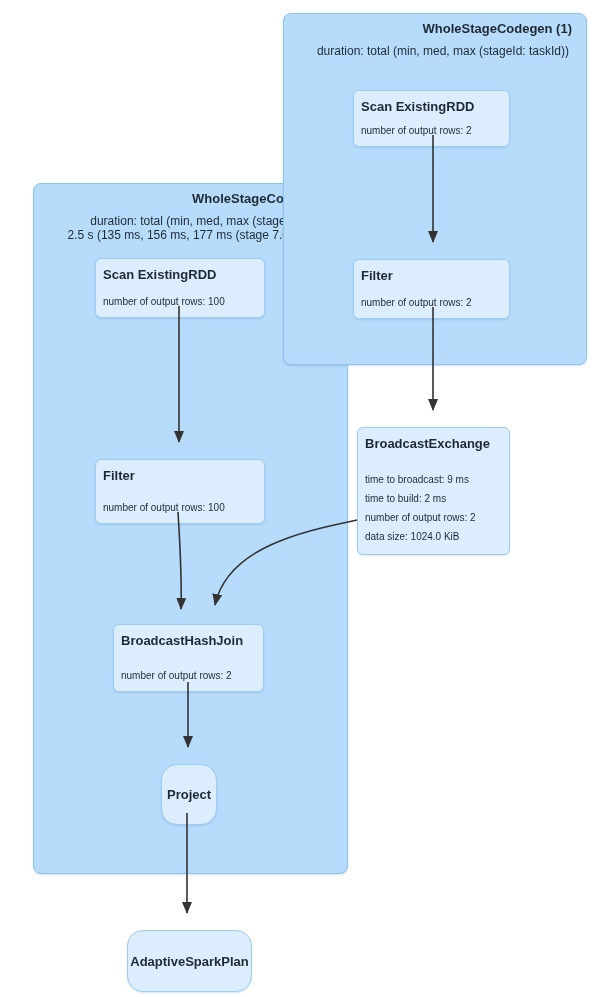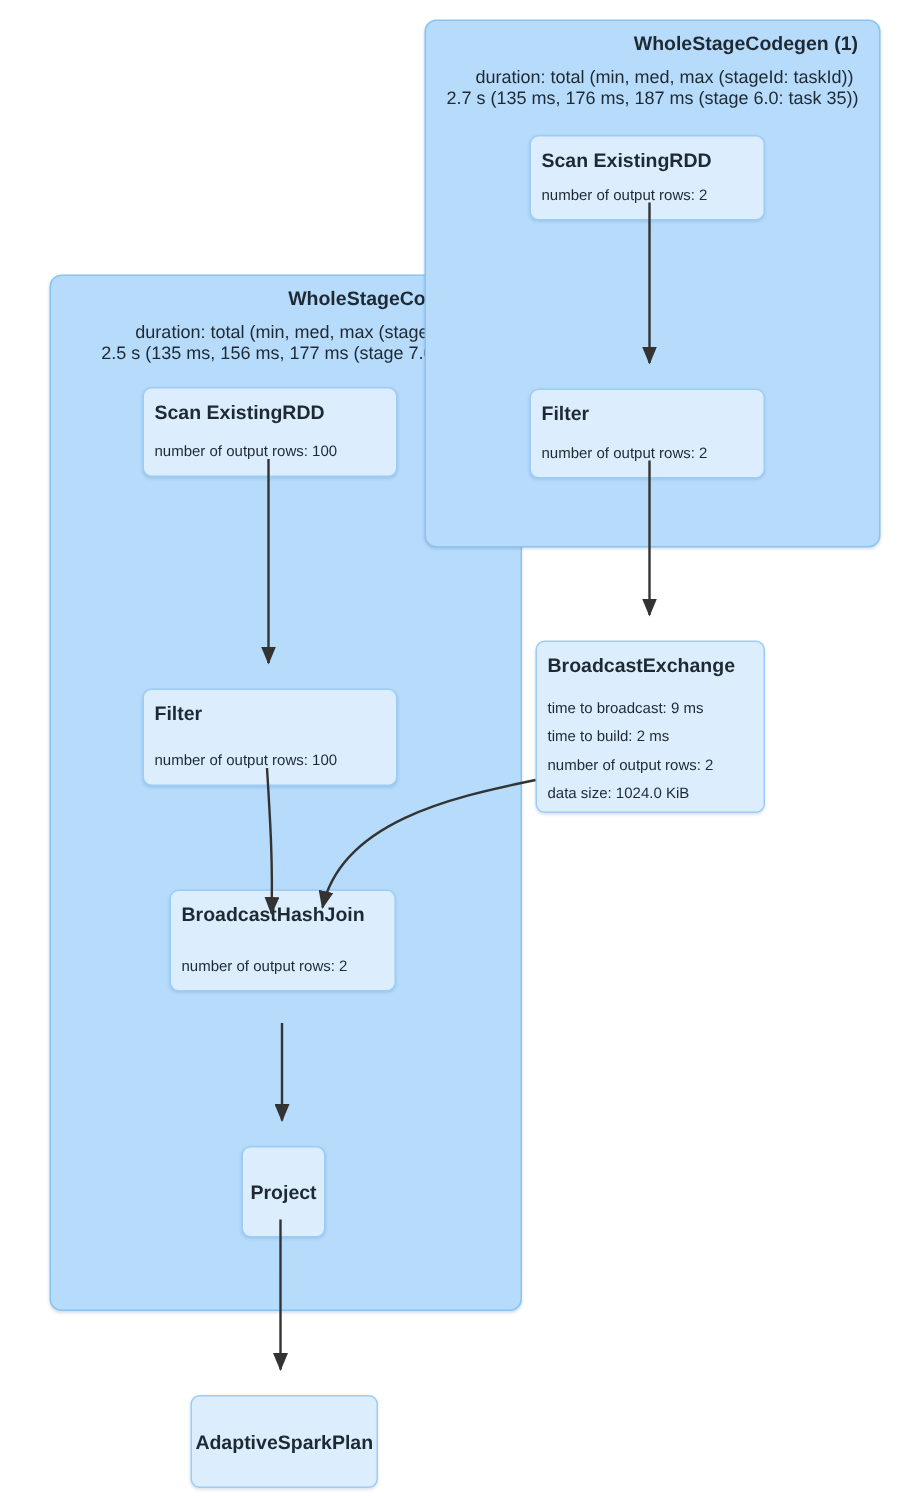--- a/index.html
+++ b/index.html
@@ -22,73 +22,72 @@
   .node{
     position:absolute;border-radius:6px;box-sizing:border-box;
     background:var(--node-fill,#dcedfd);
     border:1px solid var(--node-border,#9bcdf7);
     box-shadow:0 1px 2px rgba(27,78,128,.15);
     display:flex;flex-direction:column;justify-content:space-between;
     padding:8px 7px;overflow:visible;margin-top:12px;
   }
   .node-title{font-weight:bold;font-size:13px;line-height:15px;white-space:nowrap;}
   .node-metric{font-size:10px;line-height:15px;white-space:nowrap;}
-  .node--center{justify-content:center;align-items:center;padding:6px;}
+  .node--center{justify-content:center;align-items:center;padding:6px;border-radius:16px;}
   .metric-list{margin-top:12px;display:flex;flex-direction:column;}
   .metric-list .node-metric{line-height:19px;}
   svg.edges{position:absolute;left:0;top:0;z-index:4;pointer-events:none;}
 </style>
 </head>
 <body>
 
 <div id="stage">
 
   <div class="cluster" style="left:33px;top:183px;width:298px;height:689px;z-index:1;padding-left:15px;">
     <div class="cluster-title" style="top:8px;right:48px;">WholeStageCode</div>
     <div class="cluster-dur" style="top:30px;right:48px;">duration: total (min, med, max (stageId:</div>
     <div class="cluster-dur" style="top:44px;right:48px;">2.5 s (135 ms, 156 ms, 177 ms (stage 7.0: t</div>
   </div>
 
   <div class="cluster" style="left:283px;top:13px;width:302px;height:350px;z-index:2;">
     <div class="cluster-title" style="top:8px;right:14px;">WholeStageCodegen (1)</div>
     <div class="cluster-dur" style="top:30px;left:8px;width:100%;text-align:center;">duration: total (min, med, max (stageId: taskId))</div>
-    <div class="cluster-dur" style="top:44px;left:0;width:100%;text-align:center;">2.7 s (135 ms, 176 ms, 187 ms (stage 6.0: task 35))</div>
   </div>
 
   <div class="node" style="left:353px;top:78px;width:157px;height:57px;z-index:3;">
     <span class="node-title">Scan ExistingRDD</span>
     <span class="node-metric">number of output rows: 2</span>
   </div>
 
   <div class="node" style="left:353px;top:247px;width:157px;height:60px;z-index:3;">
     <span class="node-title">Filter</span>
     <span class="node-metric">number of output rows: 2</span>
   </div>
 
-  <div class="node" style="left:357px;top:415px;width:153px;height:115px;z-index:3;justify-content:space-between;">
+  <div class="node" style="left:357px;top:415px;width:153px;height:128px;z-index:3;justify-content:space-between;">
     <span class="node-title">BroadcastExchange</span>
     <span class="metric-list">
       <span class="node-metric">time to broadcast: 9 ms</span>
       <span class="node-metric">time to build: 2 ms</span>
       <span class="node-metric">number of output rows: 2</span>
       <span class="node-metric">data size: 1024.0 KiB</span>
     </span>
   </div>
 
   <div class="node" style="left:95px;top:246px;width:170px;height:60px;z-index:3;">
     <span class="node-title">Scan ExistingRDD</span>
     <span class="node-metric">number of output rows: 100</span>
   </div>
 
   <div class="node" style="left:95px;top:447px;width:170px;height:65px;z-index:3;">
     <span class="node-title">Filter</span>
     <span class="node-metric">number of output rows: 100</span>
   </div>
 
-  <div class="node" style="left:113px;top:581px;width:151px;height:68px;z-index:3;">
+  <div class="node" style="left:113px;top:612px;width:151px;height:68px;z-index:3;">
     <span class="node-title">BroadcastHashJoin</span>
     <span class="node-metric">number of output rows: 2</span>
   </div>
 
   <div class="node node--center" style="left:161px;top:752px;width:56px;height:61px;z-index:3;">
     <span class="node-title">Project</span>
   </div>
 
   <div class="node node--center" style="left:127px;top:918px;width:125px;height:62px;z-index:3;">
     <span class="node-title">AdaptiveSparkPlan</span>

